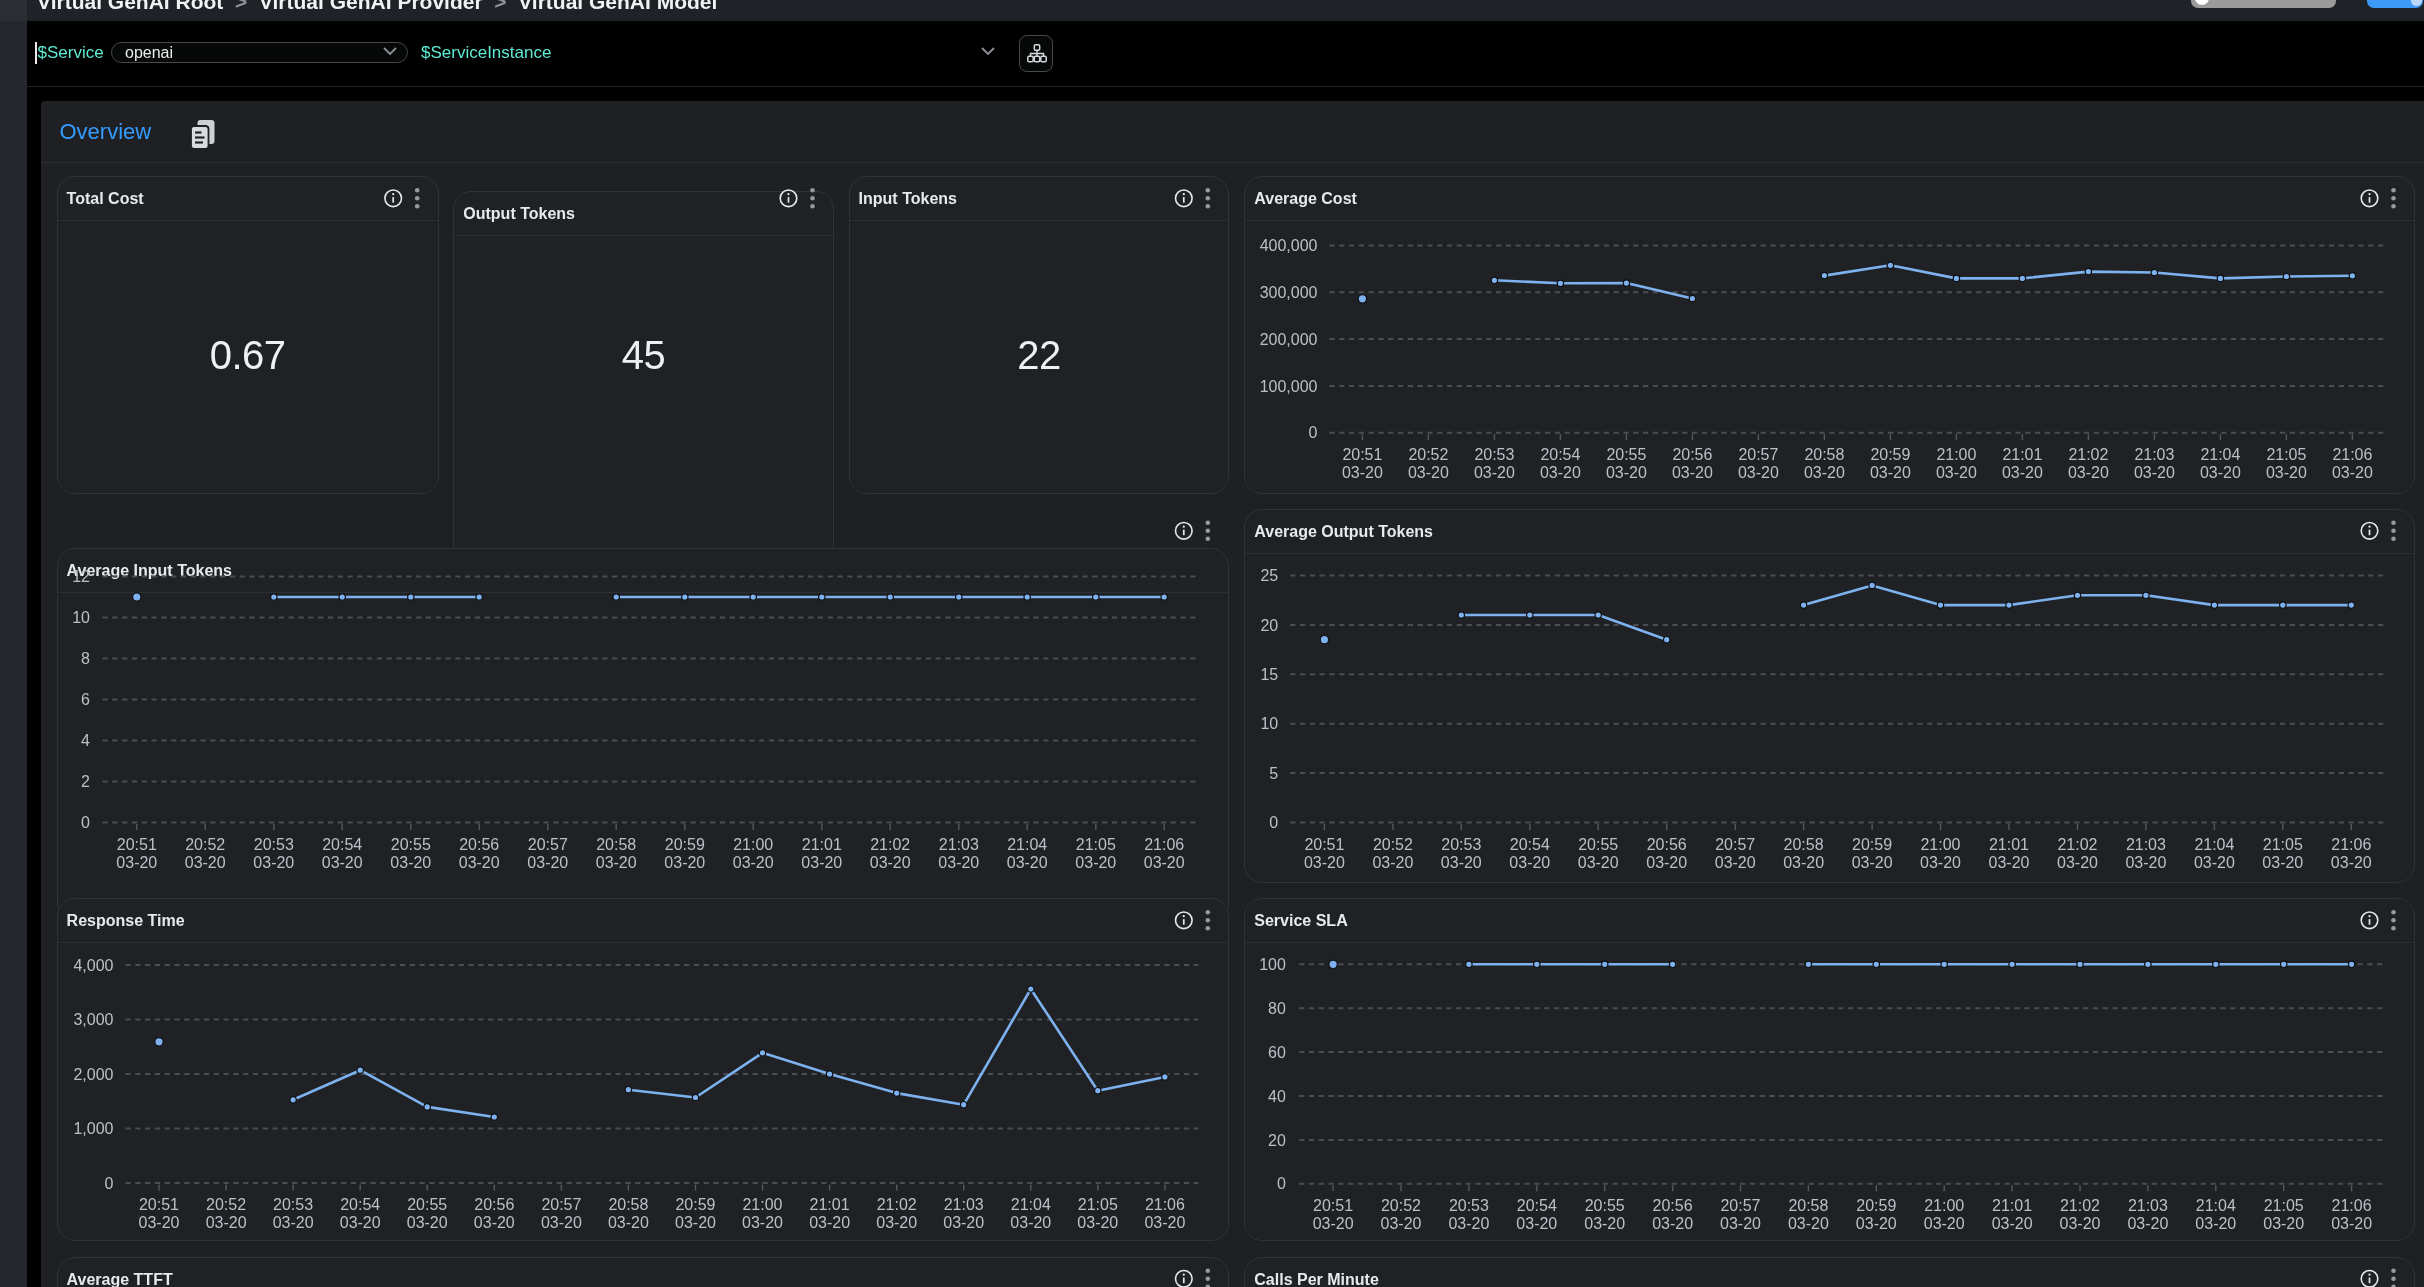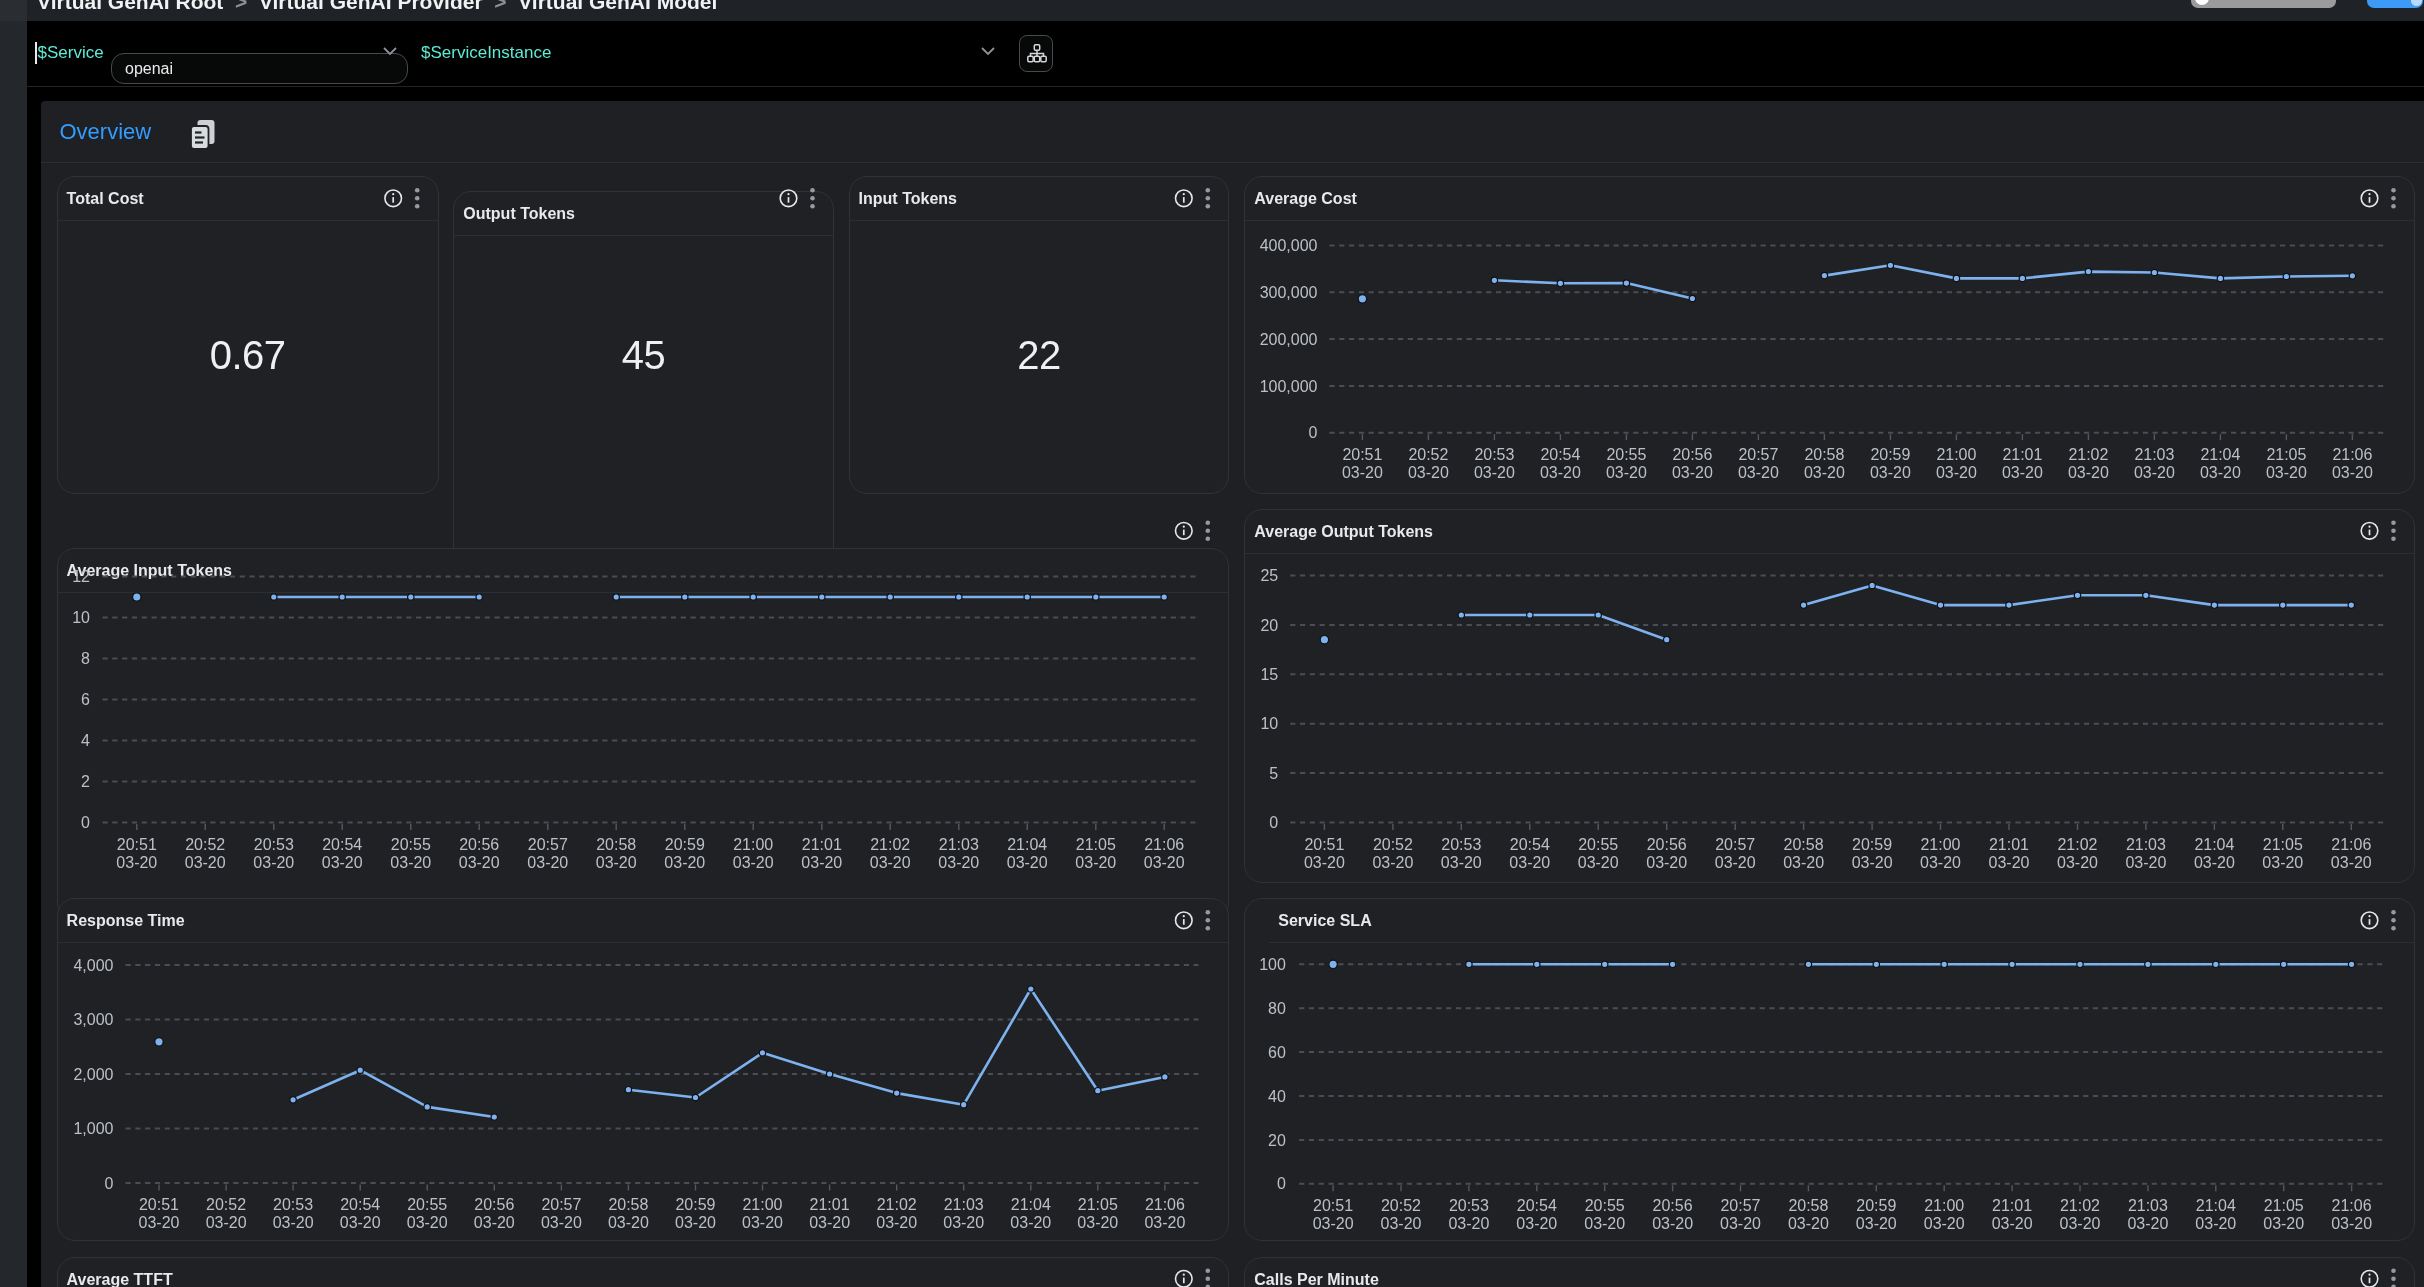--- a/index.html
+++ b/index.html
@@ -9,21 +9,21 @@
 #sidebartop { position:absolute; left:0; top:0; width:26.5px; height:21px; background:#2a2d32; }
 #crumb { position:absolute; left:26.5px; top:0; width:2397.5px; height:21px; background:#1f2226; overflow:hidden; }
 #crumbtext { position:absolute; left:10.5px; top:-10px; font-size:21px; font-weight:bold; color:#f0f2f4; white-space:pre; }
 #crumbtext .sep { color:#8f9398; font-weight:bold; }
 #togglegray { position:absolute; left:2164.7px; top:-6px; width:145px; height:14px; background:#9b9b9b; border-radius:7px; }
 #toggleknob { position:absolute; left:2168px; top:-9px; width:14px; height:14px; background:#fff; border-radius:50%; }
 #toggleblue { position:absolute; left:2340.5px; top:-6px; width:56px; height:14px; background:#3d9af7; border-radius:7px; }
 #toggleknob2 { position:absolute; left:2384px; top:-5px; width:11px; height:11px; background:#bcd9fb; border-radius:50%; }
 #toolbar { position:absolute; left:26.5px; top:21px; width:2397.5px; height:66px; background:#000; border-bottom:1px solid #222428; }
 .tlabel { position:absolute; font-size:17px; color:#5eead4; top:22px; }
-.tsel { position:absolute; top:32px; height:31px; background:#070808; border:1px solid #47494f; border-radius:13px; color:#e9ebee; font-size:16px; display:flex; align-items:center; padding-left:13px; }
+.tsel { position:absolute; top:21px; height:21px; background:#070808; border:1px solid #47494f; border-radius:13px; color:#e9ebee; font-size:16px; display:flex; align-items:center; padding-left:13px; }
 .caret { position:absolute; left:8.5px; top:21px; width:2px; height:22px; background:#e8eaec; }
 .chev { position:absolute; top:13px; }
 #panel { position:absolute; left:41px; top:100.5px; width:2383px; height:1227px; background:#1e2023; border-radius:4px 0 0 0; }
 #tabrow { position:absolute; left:41px; top:100.5px; width:2383px; height:62px; border-bottom:1px solid #2c2e32; }
 #overviewtab { position:absolute; left:59.5px; top:119px; font-size:22px; color:#349bff; }
 .card { position:absolute; background:#1f2125; border:1px solid #2f3237; border-radius:18px; }
 .chead { height:43.9px; border-bottom:1px solid #2b2e33; line-height:43.9px; padding-left:9px;
   font-size:16px; font-weight:600; color:#e7e9ec; }
 .bignum { position:absolute; width:300px; text-align:center; font-size:40px; color:#eef0f3; letter-spacing:-0.5px; }
 svg text { font-family:"Liberation Sans", sans-serif; }
@@ -55,21 +55,21 @@
   </div>
 <div class="card" style="left:56.6px;top:505px;width:1172.7px;height:373.9px;margin-top:43px;">
     <div class="chead">Average Input Tokens</div>
   </div>
 <div class="card" style="left:1244.3px;top:508.8px;width:1170.7px;height:373.9px;">
     <div class="chead">Average Output Tokens</div>
   </div>
 <div class="card" style="left:56.6px;top:898.3px;width:1172.7px;height:342.4px;">
     <div class="chead">Response Time</div>
   </div>
-<div class="card" style="left:1244.3px;top:898.3px;width:1170.7px;height:342.4px;padding-left:24px;">
+<div class="card" style="left:1244.3px;top:898.3px;width:1170.7px;height:342.4px;">
     <div class="chead">Service SLA</div>
   </div>
 <div class="card" style="left:56.6px;top:1256.8px;width:1172.7px;height:90.2px;">
     <div class="chead">Average TTFT</div>
   </div>
 <div class="card" style="left:1244.3px;top:1256.8px;width:1170.7px;height:90.2px;">
     <div class="chead">Calls Per Minute</div>
   </div>
 <div class="bignum" style="left:97.6px;top:333.2px;">0.67</div>
 <div class="bignum" style="left:493.6px;top:333.2px;">45</div>

